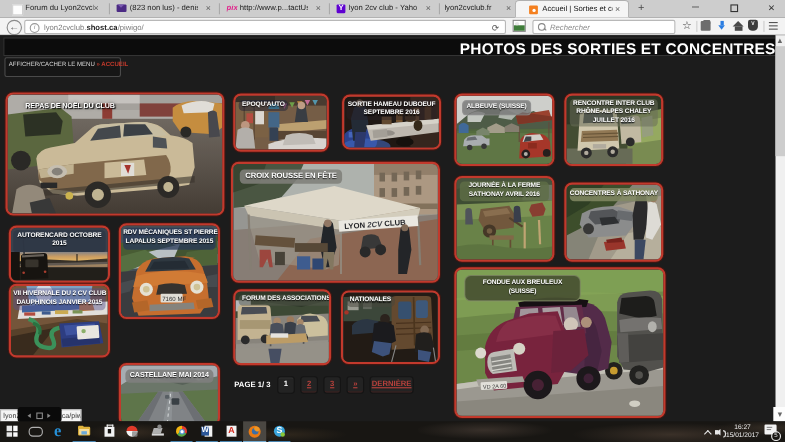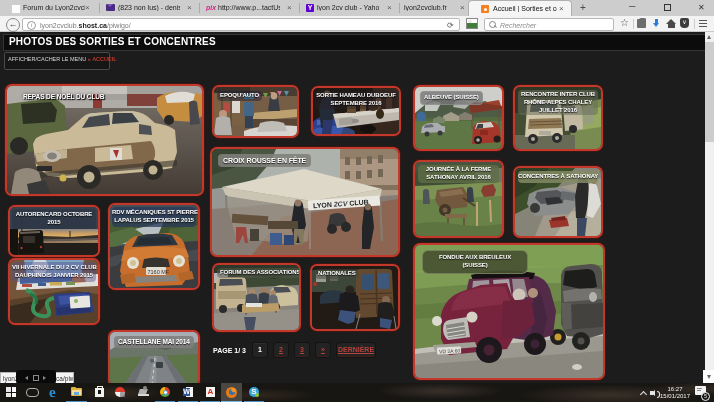--- a/index.html
+++ b/index.html
@@ -9,21 +9,21 @@
   .tab{position:absolute;top:0;height:16px;font-size:7px;color:#1a1a1a;white-space:nowrap;overflow:hidden;}
   .tab .ttl{position:absolute;top:4px;max-width:62px;overflow:hidden;white-space:nowrap;display:block;}
   .tabx{position:absolute;top:3px;color:#5a5a5a;font-size:8px;}
   .tabsep{position:absolute;top:3px;width:1px;height:10px;background:#a9a9a9;}
   #activetab{position:absolute;left:468px;top:0;width:104px;height:16px;background:#f5f5f5;border-radius:4px 4px 0 0;border:1px solid #b0b0b0;border-bottom:none;box-sizing:border-box;}
   #toolbar{left:0;top:16px;width:714px;height:16px;background:#f3f3f3;border-bottom:1px solid #c9c9c9;box-sizing:border-box;}
   #urlfield{position:absolute;left:22px;top:1.5px;width:438px;height:13px;background:#fff;border:1px solid #b8b8b8;border-radius:2px;box-sizing:border-box;font-size:7px;color:#7a7a7a;}
   #searchfield{position:absolute;left:484px;top:1.5px;width:130px;height:13px;background:#fff;border:1px solid #b8b8b8;border-radius:2px;box-sizing:border-box;font-size:7px;font-style:italic;color:#8a8a8a;}
   
   #page{left:0;top:32px;width:705px;height:351px;background:#1c1c1c;overflow:hidden;}
-  #hdr{left:3px;top:2px;width:696px;height:14px;background:#0c0c0c;border:1px solid #343434;color:#fff;font-weight:bold;font-size:10px;padding:1px 0 0 5px;letter-spacing:0.2px;}
+  #hdr{left:3px;top:2px;width:696px;height:14px;background:#0c0c0c;border:1px solid #343434;color:#fff;font-weight:bold;font-size:14px;padding:1px 0 0 5px;letter-spacing:0.2px;text-align:right;}
   #menubtn{left:4px;top:20px;width:101px;height:13px;background:#161616;border:1px solid #4a4a4a;border-radius:2px;font-size:5.5px;color:#d8d8d8;padding:3px 0 0 3px;box-sizing:content-box;white-space:nowrap;}
   #menubtn b{color:#c0392b;}
   .thumb{position:absolute;border:2px solid #c2392c;border-radius:7px;box-shadow:0 0 0 1px rgba(90,20,12,.55);overflow:hidden;background:#333;}
   .thumb svg{display:block;filter:saturate(.82) brightness(.97);}
   .cap{position:absolute;color:#fff;font-weight:bold;font-size:6px;line-height:1.3;text-shadow:0 1px 1px rgba(0,0,0,.8);letter-spacing:-0.1px;border-radius:4px;white-space:nowrap;}
   .capc{text-align:center;}
   
   .pgtxt{position:absolute;color:#fff;font-weight:bold;font-size:7px;}
   .pgbtn{position:absolute;background:#232323;border:1px solid #141414;border-radius:3px;color:#fff;font-weight:bold;font-size:7px;text-align:center;box-shadow:inset 0 1px 0 rgba(255,255,255,.05);}
   .pgbtn.red{color:#b8413c;text-decoration:underline;box-shadow:inset 0 -1px 0 rgba(120,30,25,.35);}

